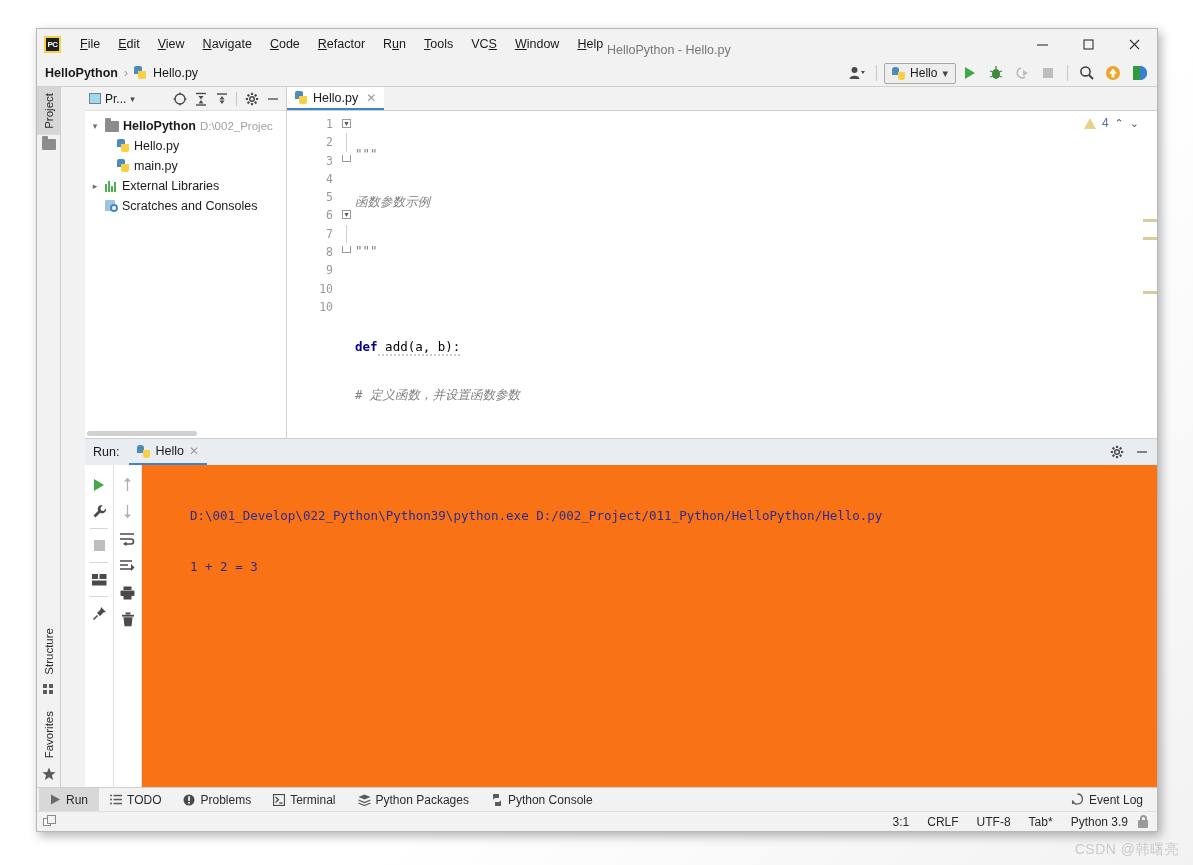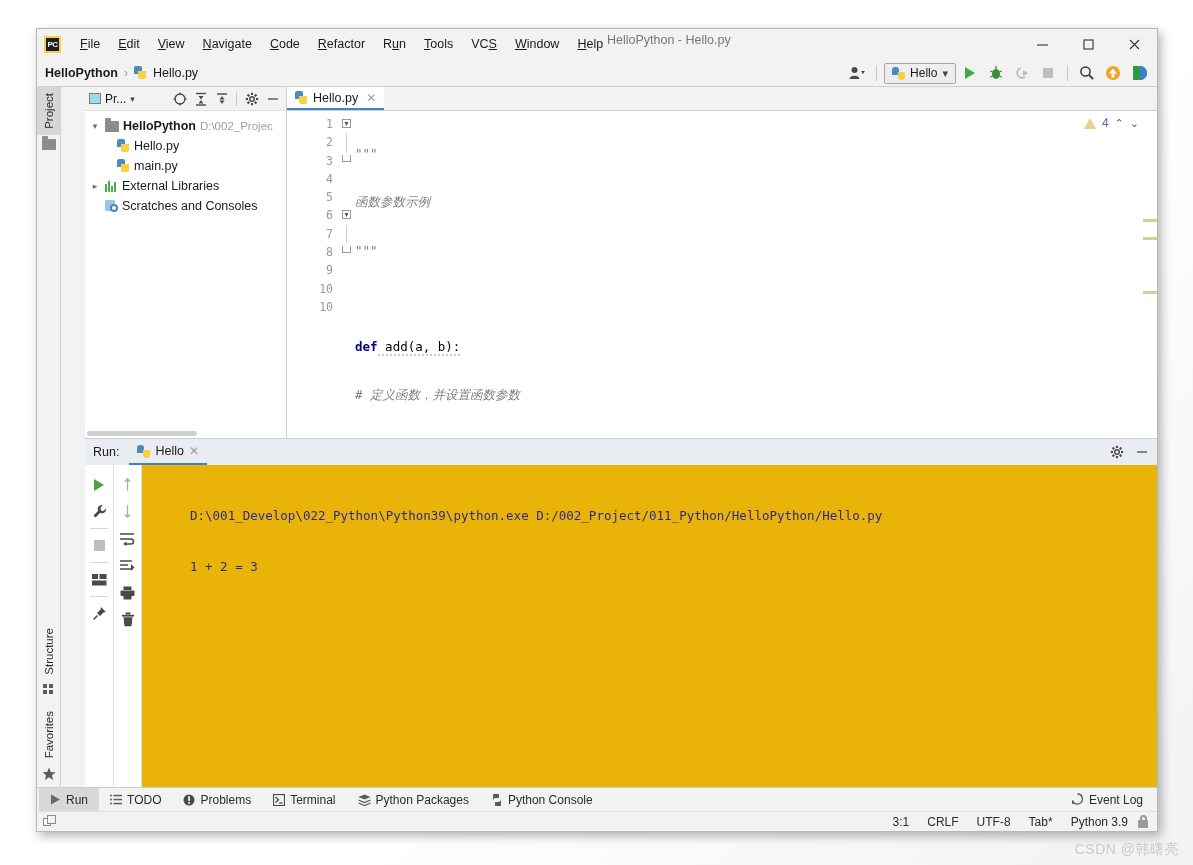--- a/index.html
+++ b/index.html
@@ -36,21 +36,21 @@
     color: #ffffff; font-size: 8px; font-weight: bold;
     display: flex; align-items: center; justify-content: center;
     letter-spacing: -0.5px; flex: none;
   }
   .menu-item {
     font-size: 12.5px; color: #1a1a1a; padding: 3px 9px; cursor: default;
     white-space: nowrap;
   }
   .menu-item .mn { text-decoration: underline; }
   #win-title {
-    position: absolute; left: 570px; top: 4px;
+    position: absolute; left: 570px; top: 14px;
     font-size: 12.5px; color: #777777; white-space: nowrap;
   }
   .win-btns { position: absolute; right: 0; top: 0; height: 30px; display: flex; }
   .win-btn {
     width: 46px; height: 30px; display: flex; align-items: center; justify-content: center;
     font-size: 13px; color: #333; cursor: default;
   }
   .win-btn svg { display:block; }
   
   #navbar {
@@ -169,21 +169,21 @@
     display: flex; align-items: center; gap: 6px; font-size: 12px; color: #4a6fa5;
     z-index: 4;
   }
   .warn-tri { width:0;height:0;border-left:6px solid transparent;border-right:6px solid transparent;border-bottom:11px solid #e8d18a;}
   .chev { color:#5a5a5a; font-size:11px; }
   
   #proj-scroll { height: 9px; background:#ffffff; position:relative; border-right:1px solid #cfcfcf; flex:none; width:202px;}
   #proj-scroll .bar { position:absolute; left:2px; top:2px; width:110px; height:5px; background:#d0d0d0; border-radius:3px;}
   .upper-bottom { display:flex; flex:none; }
   
-  #run-panel { flex: 1; display: flex; flex-direction: column; min-height: 0; background:#eab308; border-top:1px solid #cfcfcf;}
+  #run-panel { flex: 1; display: flex; flex-direction: column; min-height: 0; background:#f97316; border-top:1px solid #cfcfcf;}
   #run-header {
     height: 26px; background: #e9ecf0; display:flex; align-items:center; flex:none;
     position: relative; padding-left: 8px; gap: 10px;
   }
   .run-label { font-size: 12.5px; color: #1a1a1a; }
   .run-tab {
     display:flex; align-items:center; gap:5px; font-size:12.5px; color:#1a1a1a;
     height: 26px; padding: 0 8px; border-bottom: 2px solid #4083c9; cursor: default;
   }
   .run-tab .x { color:#9a9a9a; font-size:12px; }

